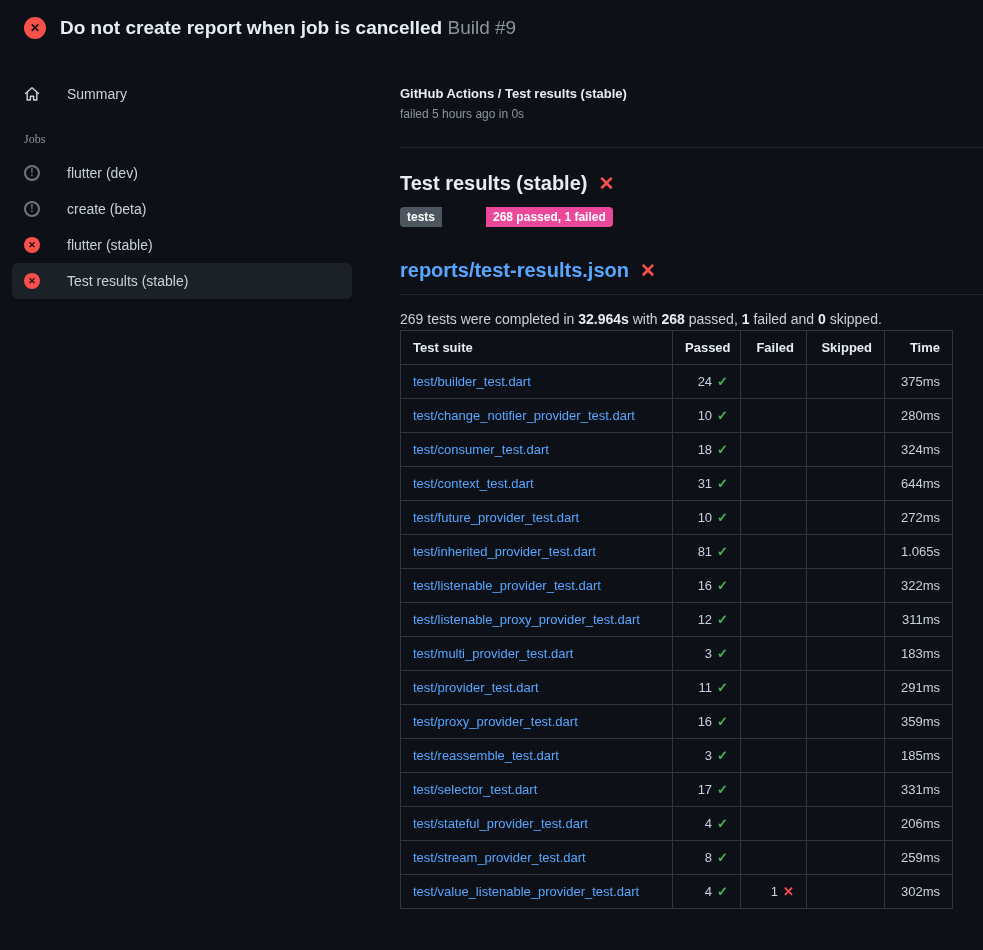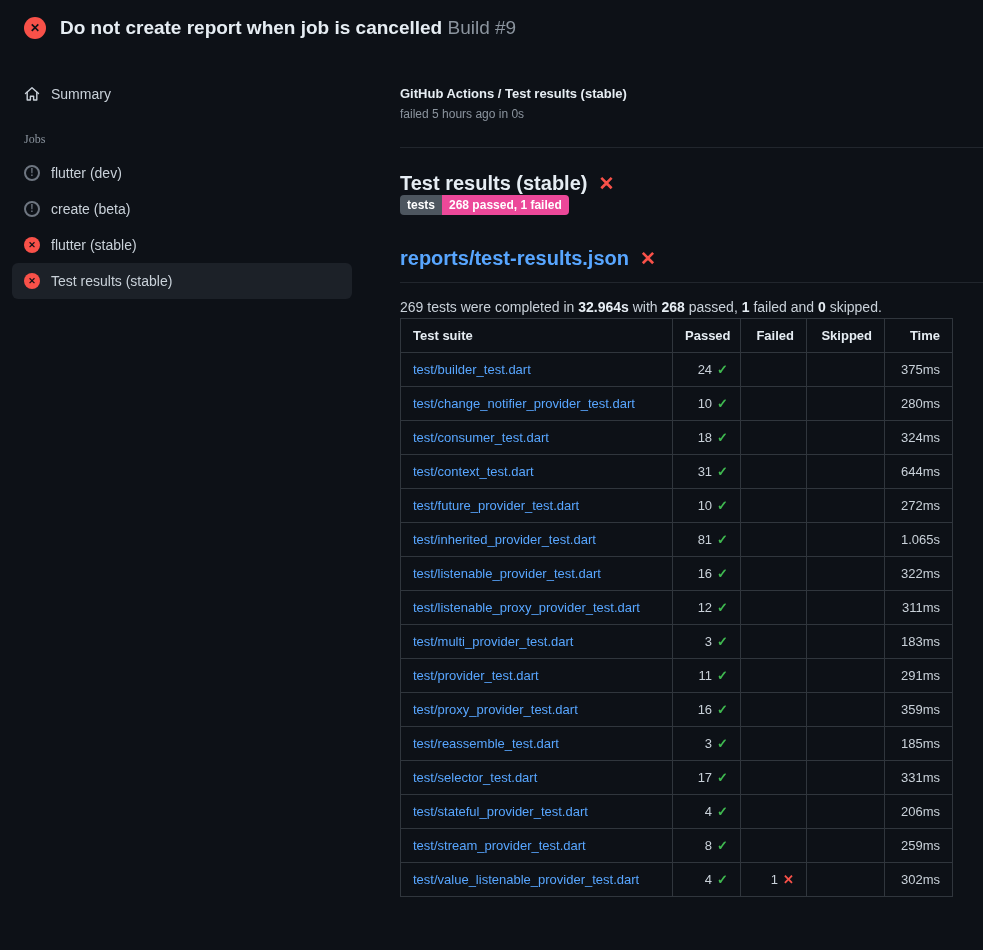--- a/index.html
+++ b/index.html
@@ -16,21 +16,21 @@
     display:inline-flex; align-items:center; justify-content:center;
     font-size:9px; font-weight:bold; flex:none; line-height:1;
   }
   .header-circle { width:22px; height:22px; font-size:12px; }
   .page-title { margin:0; font-size:19px; font-weight:700; color:#e6edf3; }
   .build-no { font-size:19px; color:#8b949e; font-weight:400; }
   
   .layout { display:flex; align-items:flex-start; }
   .sidebar { width:368px; flex:none; padding:24px 16px 0 12px; }
   .side-item {
-    display:flex; align-items:center; gap:11px; padding:10px 12px;
+    display:flex; align-items:center; gap:27px; padding:10px 12px;
     border-radius:6px; font-size:14px; color:#c9d1d9; cursor:pointer;
   }
   .side-item.selected { background:#1c2128; }
   .jobs-label { font-size:12px; color:#8b949e; margin:20px 0 8px 12px;font-family:Liberation Serif, serif; }
   .home-icon { display:inline-flex; flex:none; }
   .warn-circle {
     width:16px; height:16px; border-radius:50%; border:2px solid #6e7681; color:#6e7681;
     display:inline-flex; align-items:center; justify-content:center;
     font-size:10px; font-weight:bold; flex:none; line-height:1;
   }
@@ -39,21 +39,21 @@
   .breadcrumb { font-size:13px; font-weight:700; color:#e6edf3; }
   .status-line { font-size:12px; color:#8b949e; margin-top:6px; }
   .divider { border-bottom:1px solid #21262d; margin-top:26px; }
   .section-title {
     display:flex; align-items:center; gap:11px;
     font-size:20px; font-weight:700; color:#e6edf3; margin-top:24px;
   }
   .x-icon { color:#f85149; font-weight:700; font-size:19px; line-height:1; }
   .badge {
     display:inline-flex; font-size:12px; font-weight:600;
-    border-radius:4px; overflow:hidden; margin-top:0; line-height:1;
+    border-radius:4px; overflow:hidden; margin-top:12px; line-height:1;gap:44px;
   }
   .badge-label { background:#4d565f; color:#ffffff; padding:4px 7px; }
   .badge-value { background:#ec4899; color:#ffffff; padding:4px 7px; }
   .report-heading {
     display:flex; align-items:center; gap:11px;
     font-size:20px; font-weight:700; margin-top:32px;
     padding-bottom:12px; border-bottom:1px solid #21262d;
   }
   .report-link { color:#58a6ff; text-decoration:none; cursor:pointer; }
   .summary-line { font-size:14px; margin:16px 0 3px 0; color:#c9d1d9; }

